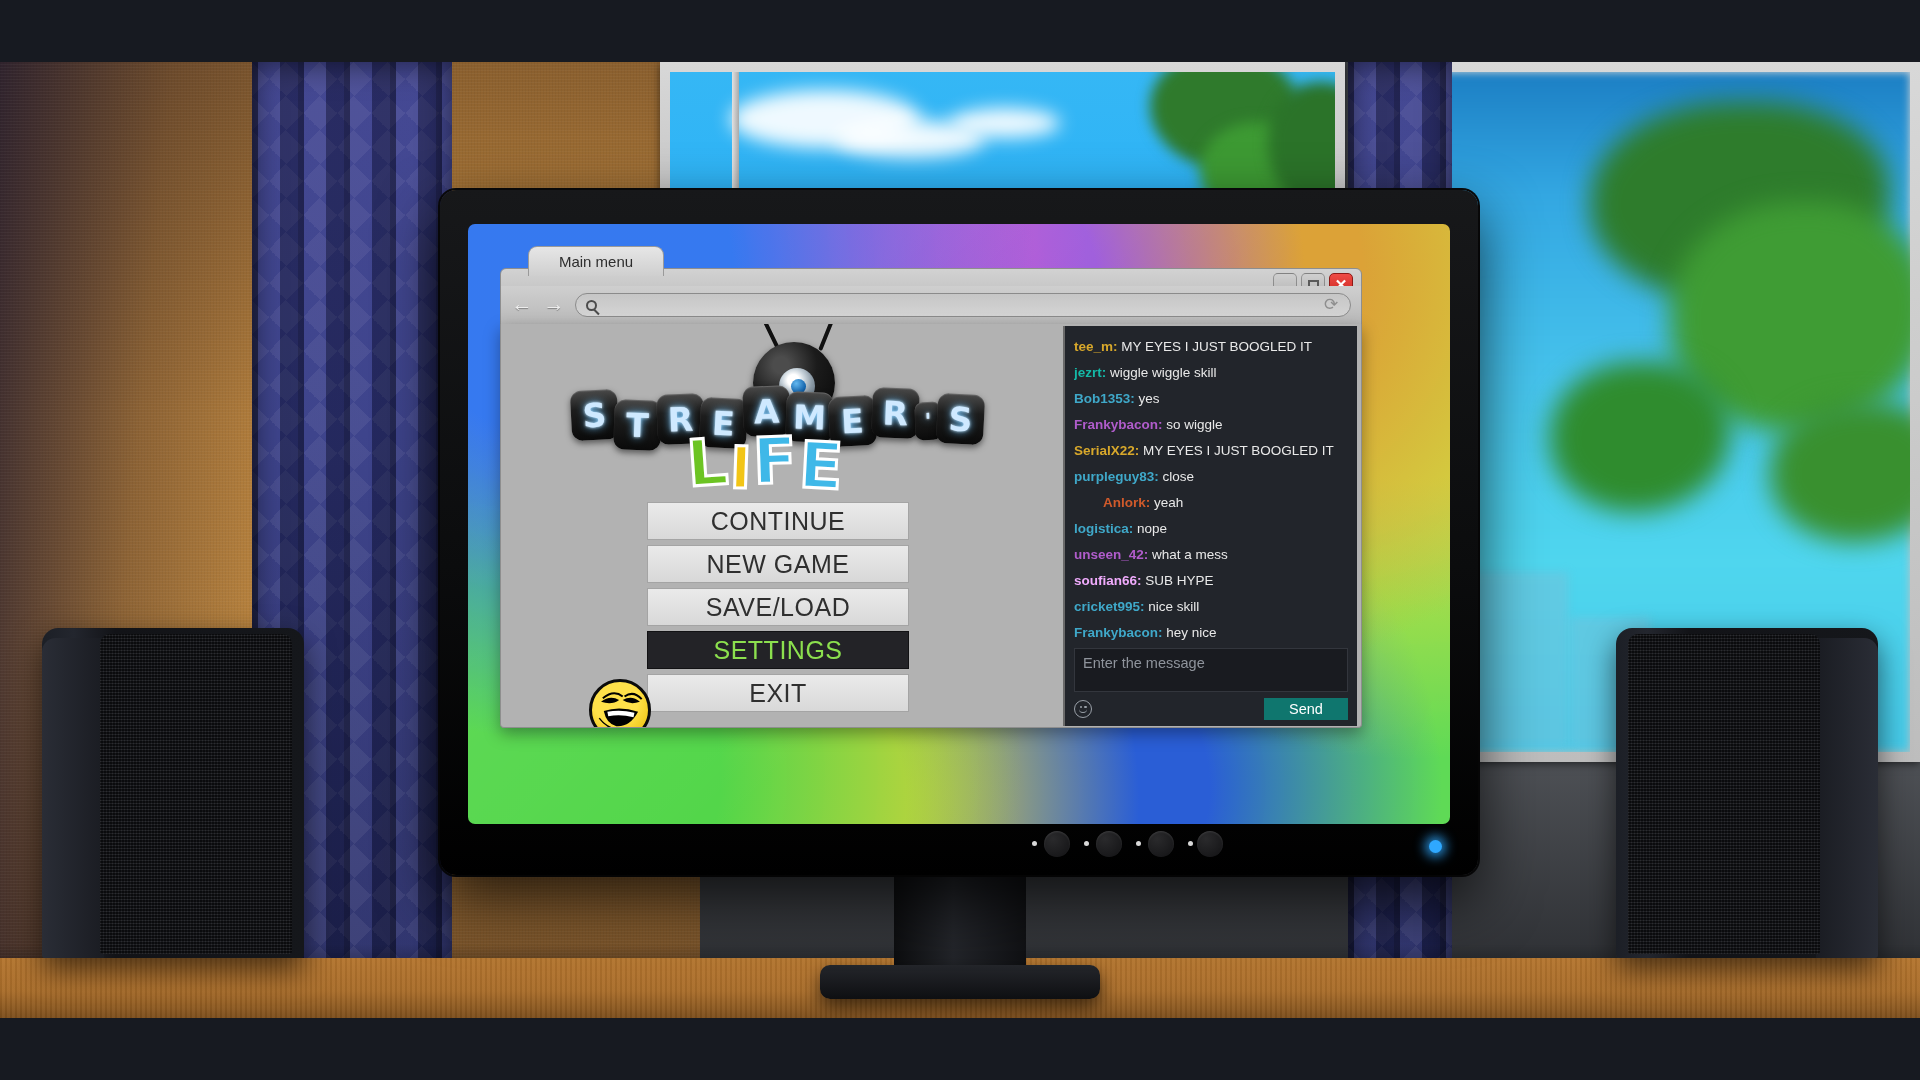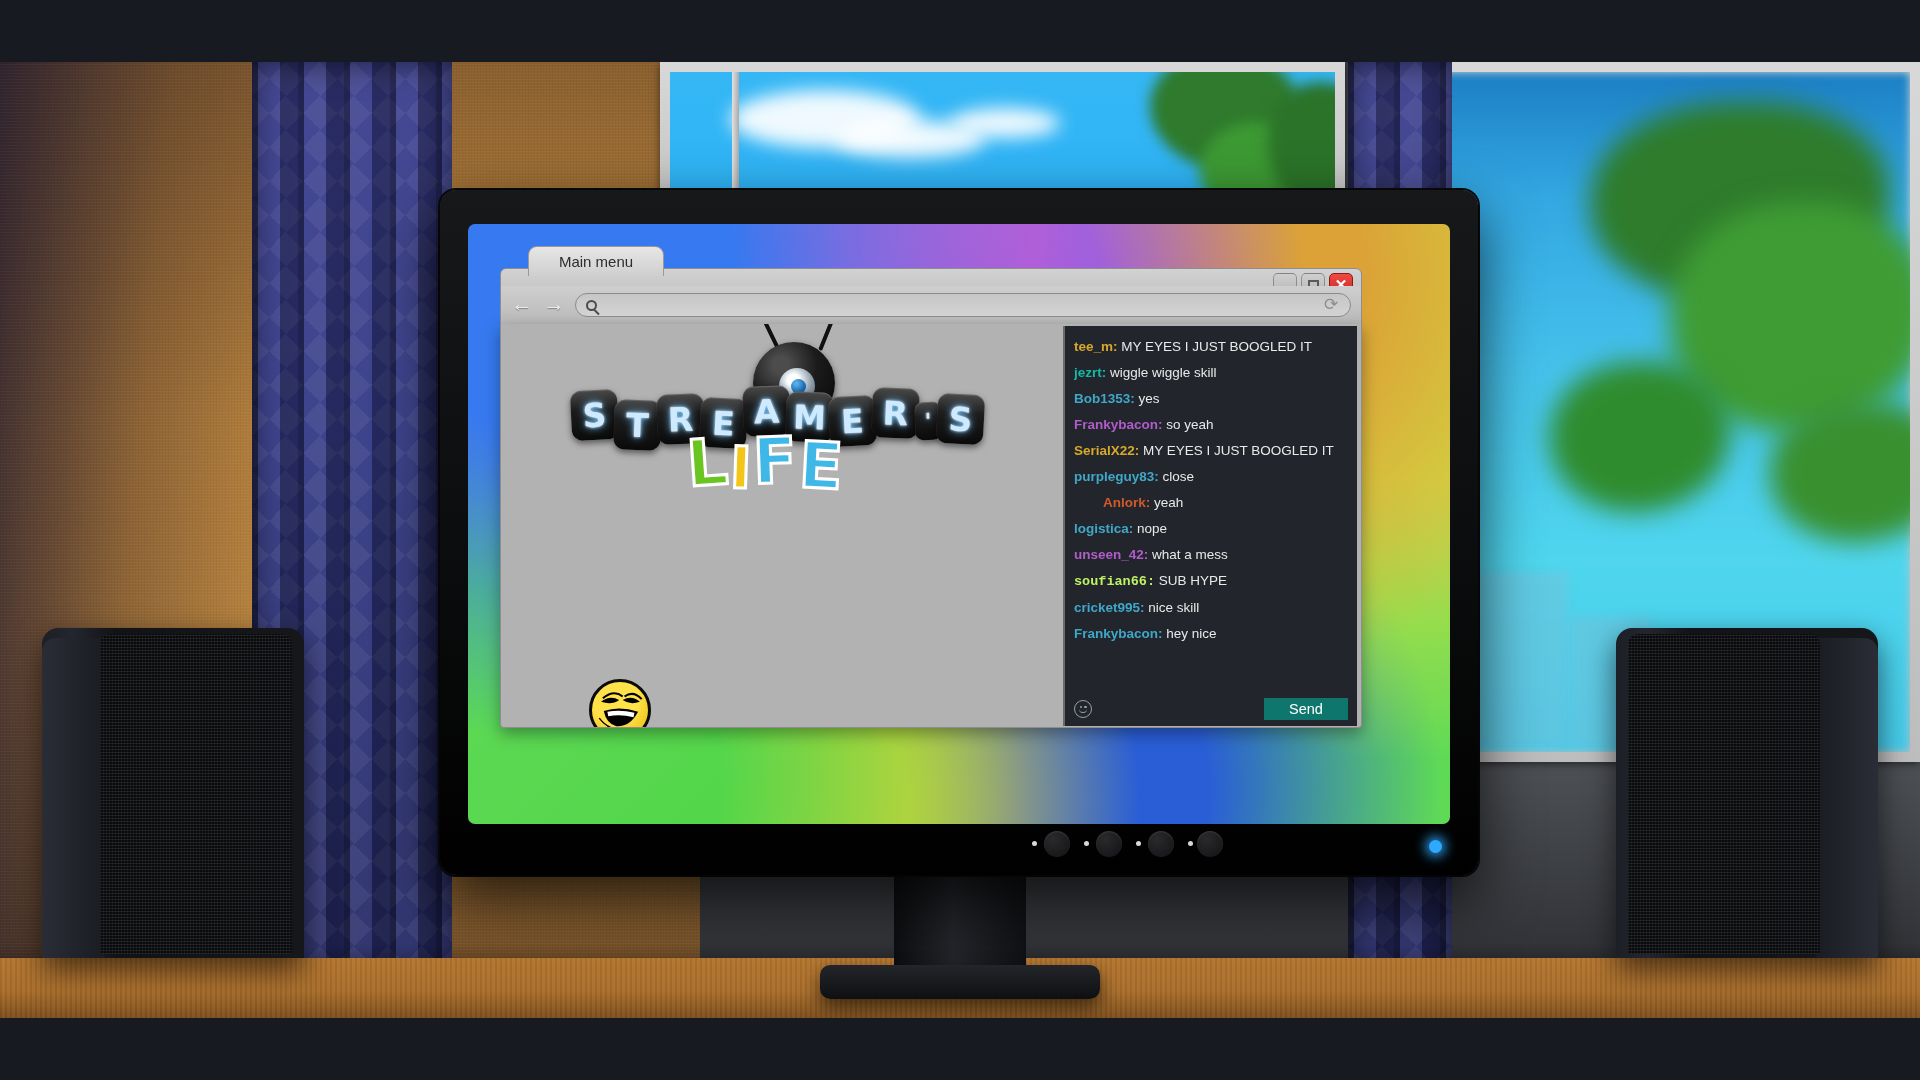--- a/index.html
+++ b/index.html
@@ -328,47 +328,65 @@
             <div class="tile t9">S</div>
           </div>
         <div class="word2">
             <span class="bigchar c-l">L</span>
             <span class="bigchar c-i">I</span>
             <span class="bigchar c-f">F</span>
             <span class="bigchar c-e">E</span>
           </div>
       </div>
 
+      <div class="menu">
+          <div class="mbtn">
+            <span>CONTINUE</span>
+          </div>
+          <div class="mbtn">
+            <span>NEW GAME</span>
+          </div>
+          <div class="mbtn">
+            <span>SAVE/LOAD</span>
+          </div>
+          <div class="mbtn active">
+            <span>SETTINGS</span>
+          </div>
+          <div class="mbtn">
+            <span>EXIT</span>
+          </div>
+        </div>
       <div class="troll">
         <svg viewBox="0 0 62 62">
           <path d="M10 22 Q20 14 30 20 Q22 26 10 22 Z" fill="#000"></path>
           <path d="M34 20 Q44 14 53 22 Q42 26 34 20 Z" fill="#000"></path>
           <path d="M12 18 Q24 8 34 16" stroke="#000" stroke-width="2.2" fill="none"></path>
           <path d="M36 16 Q46 9 55 19" stroke="#000" stroke-width="2.2" fill="none"></path>
           <path d="M13 32 Q31 26 51 33 Q42 50 27 49 Q16 46 13 32 Z" fill="#000"></path>
           <path d="M17 33 Q31 30 47 34 L46 39 Q31 35 18 38 Z" fill="#fff"></path>
           <path d="M8 40 Q20 56 40 52" stroke="#000" stroke-width="1.6" fill="none"></path>
         </svg>
       </div>
 
       <div class="chat">
         <div class="chatlog">
             <div class="cmsg"><span class="cuser" style="color: rgb(216, 168, 43);">tee_m:</span><span> MY EYES I JUST BOOGLED IT</span></div>
             <div class="cmsg"><span class="cuser" style="color: #14b8a6;">jezrt:</span><span> wiggle wiggle skill</span></div>
             <div class="cmsg"><span class="cuser" style="color: rgb(63, 168, 201);">Bob1353:</span><span> yes</span></div>
-            <div class="cmsg"><span class="cuser" style="color: rgb(176, 92, 203);">Frankybacon:</span><span> so yeah</span></div>
+            <div class="cmsg"><span class="cuser" style="color: rgb(176, 92, 203);">Frankybacon:</span><span> so wiggle</span></div>
             <div class="cmsg"><span class="cuser" style="color: rgb(216, 168, 43);">SerialX22:</span><span> MY EYES I JUST BOOGLED IT</span></div>
             <div class="cmsg"><span class="cuser" style="color: rgb(63, 168, 201);">purpleguy83:</span><span> close</span></div>
             <div class="cmsg"><span class="cuser" style="color: rgb(208, 90, 43); margin-left: 29px;">Anlork:</span><span> yeah</span></div>
             <div class="cmsg"><span class="cuser" style="color: rgb(63, 168, 201);">logistica:</span><span> nope</span></div>
             <div class="cmsg"><span class="cuser" style="color: rgb(176, 92, 203);">unseen_42:</span><span> what a mess</span></div>
-            <div class="cmsg"><span class="cuser" style="color: #bef264; font-family: Liberation Mono, monospace;">soufian66:</span><span> SUB HYPE</span></div>
+            <div class="cmsg"><span class="cuser" style="color: #f0abfc;">soufian66:</span><span> SUB HYPE</span></div>
             <div class="cmsg"><span class="cuser" style="color: rgb(63, 168, 201);">cricket995:</span><span> nice skill</span></div>
             <div class="cmsg"><span class="cuser" style="color: rgb(63, 168, 201);">Frankybacon:</span><span> hey nice</span></div>
           </div>
+        <div class="chatinput">Enter the message</div>
         <div class="chatbar">
           <span class="smiley">
             <i class="a"></i>
             <i class="b"></i>
             <u></u>
           </span>
           <div class="sendbtn" style="background: #0f766e;">Send</div>
         </div>
       </div>
 

